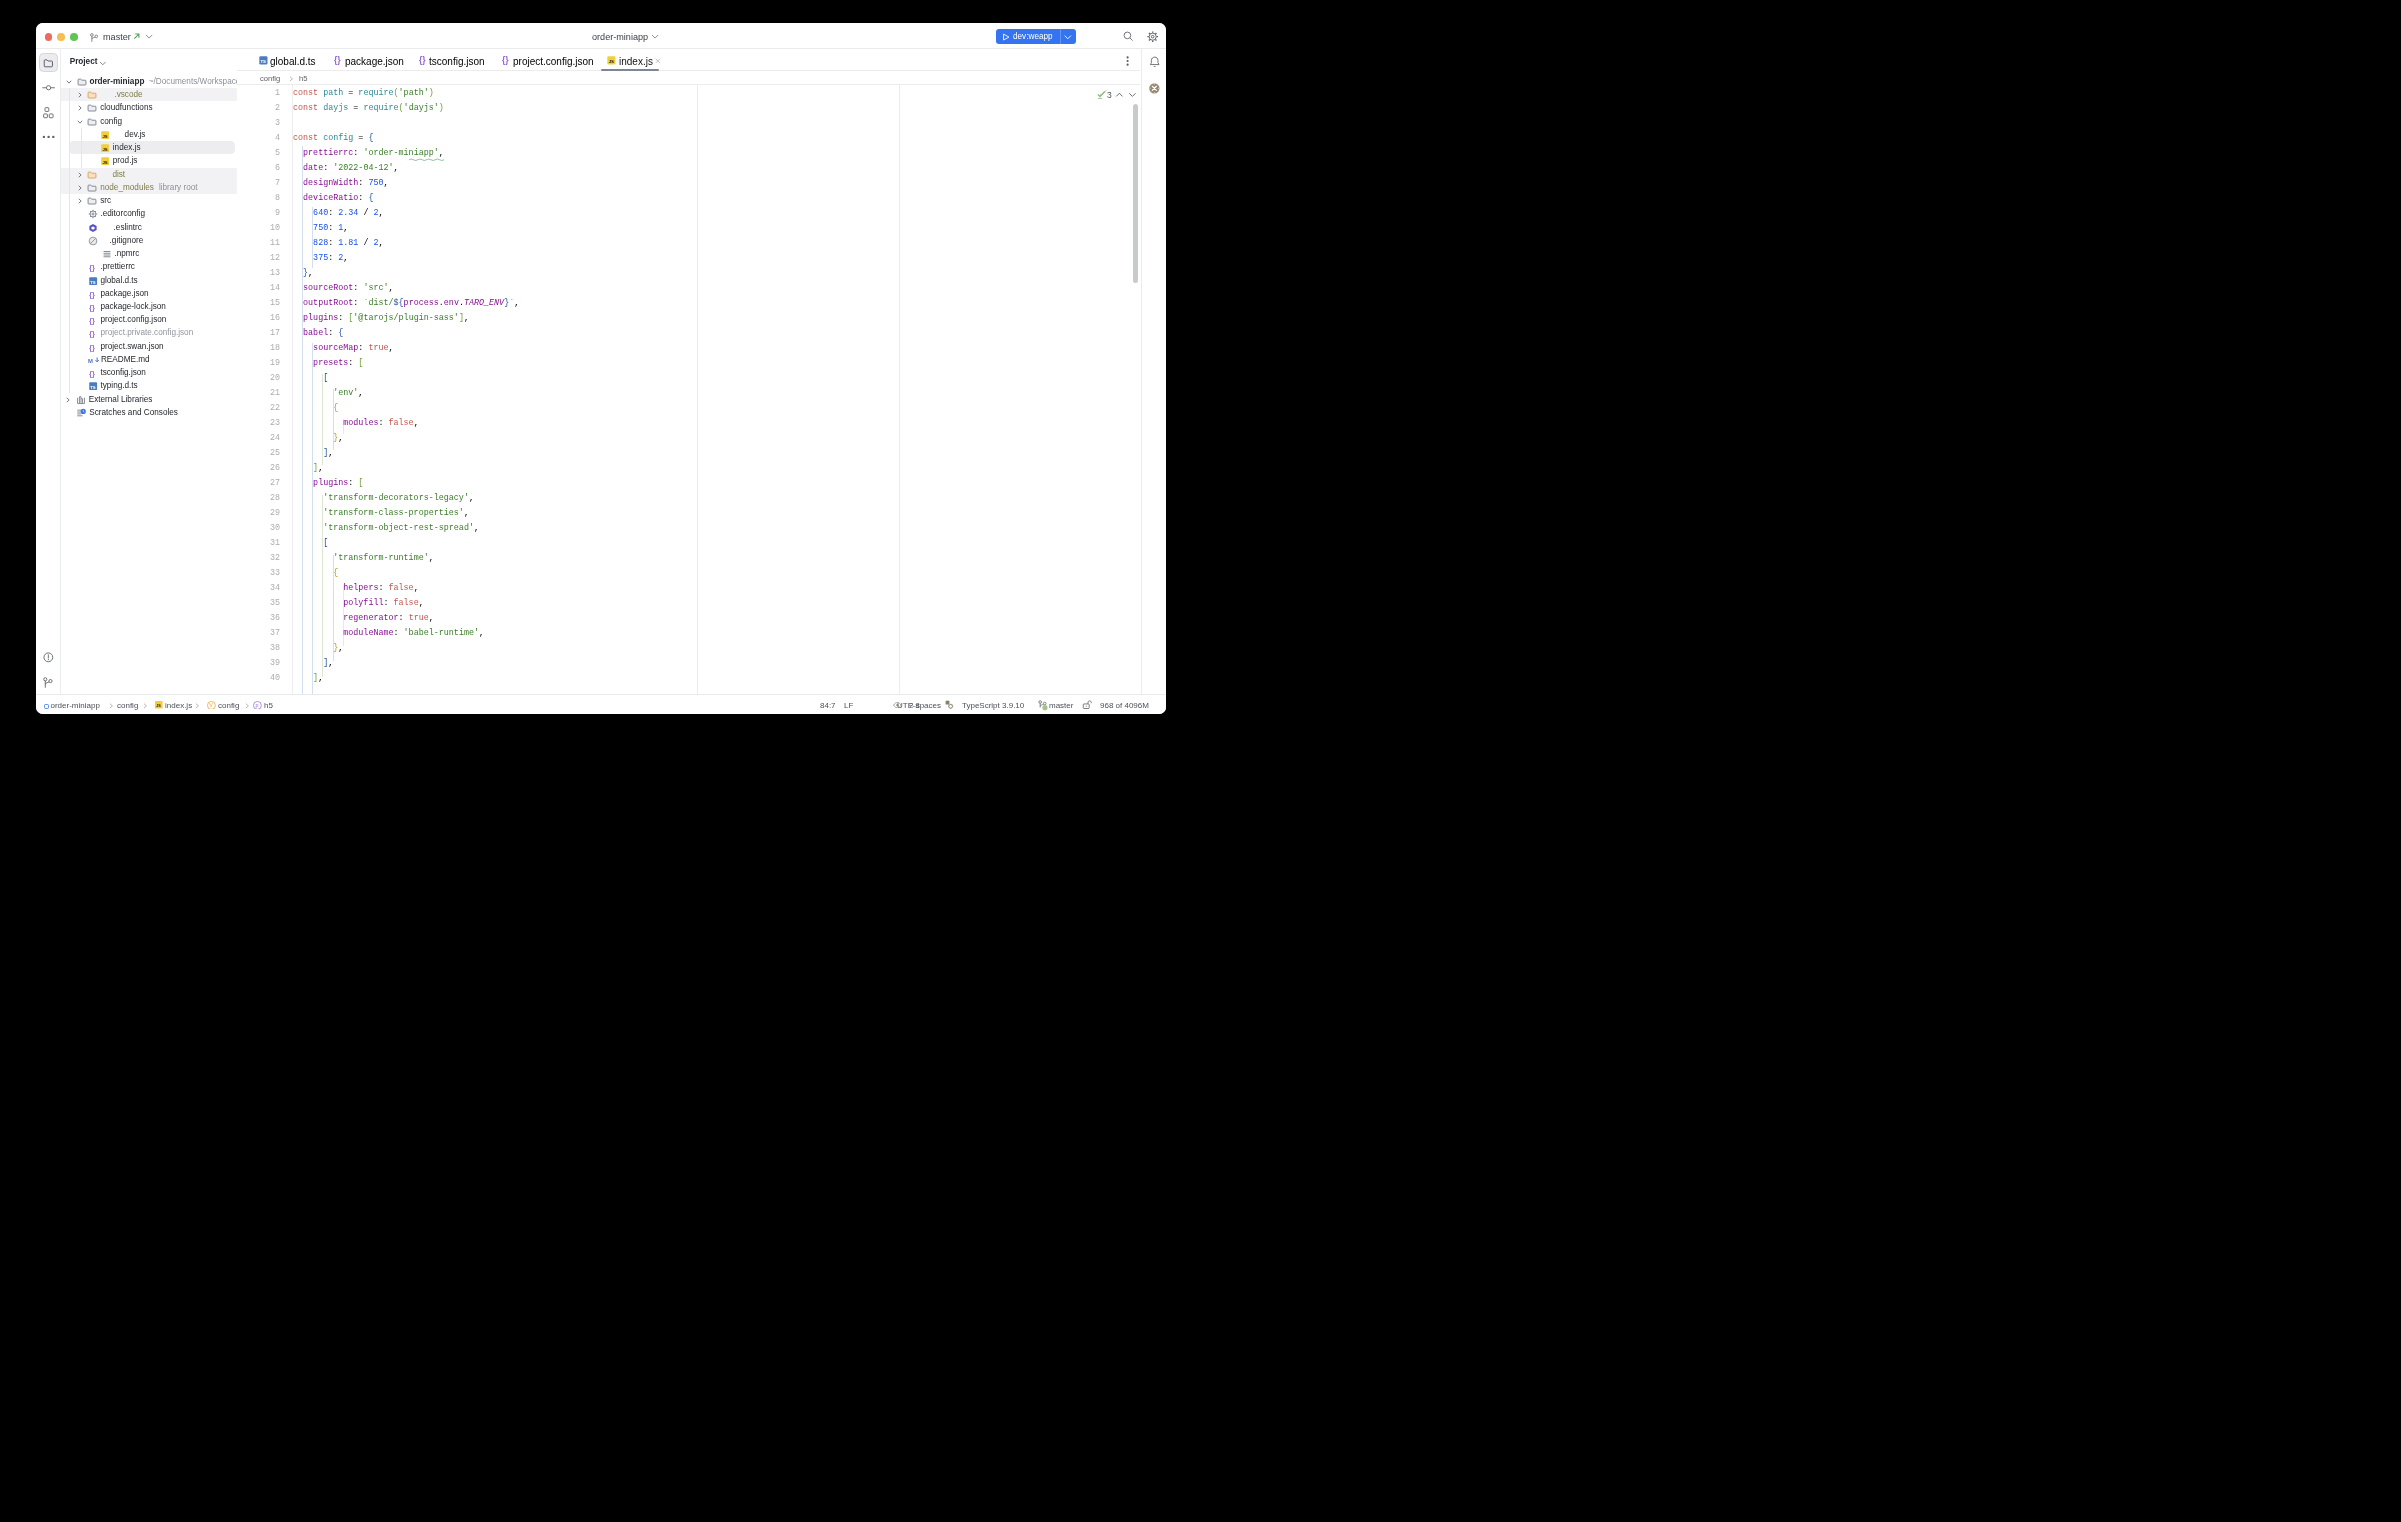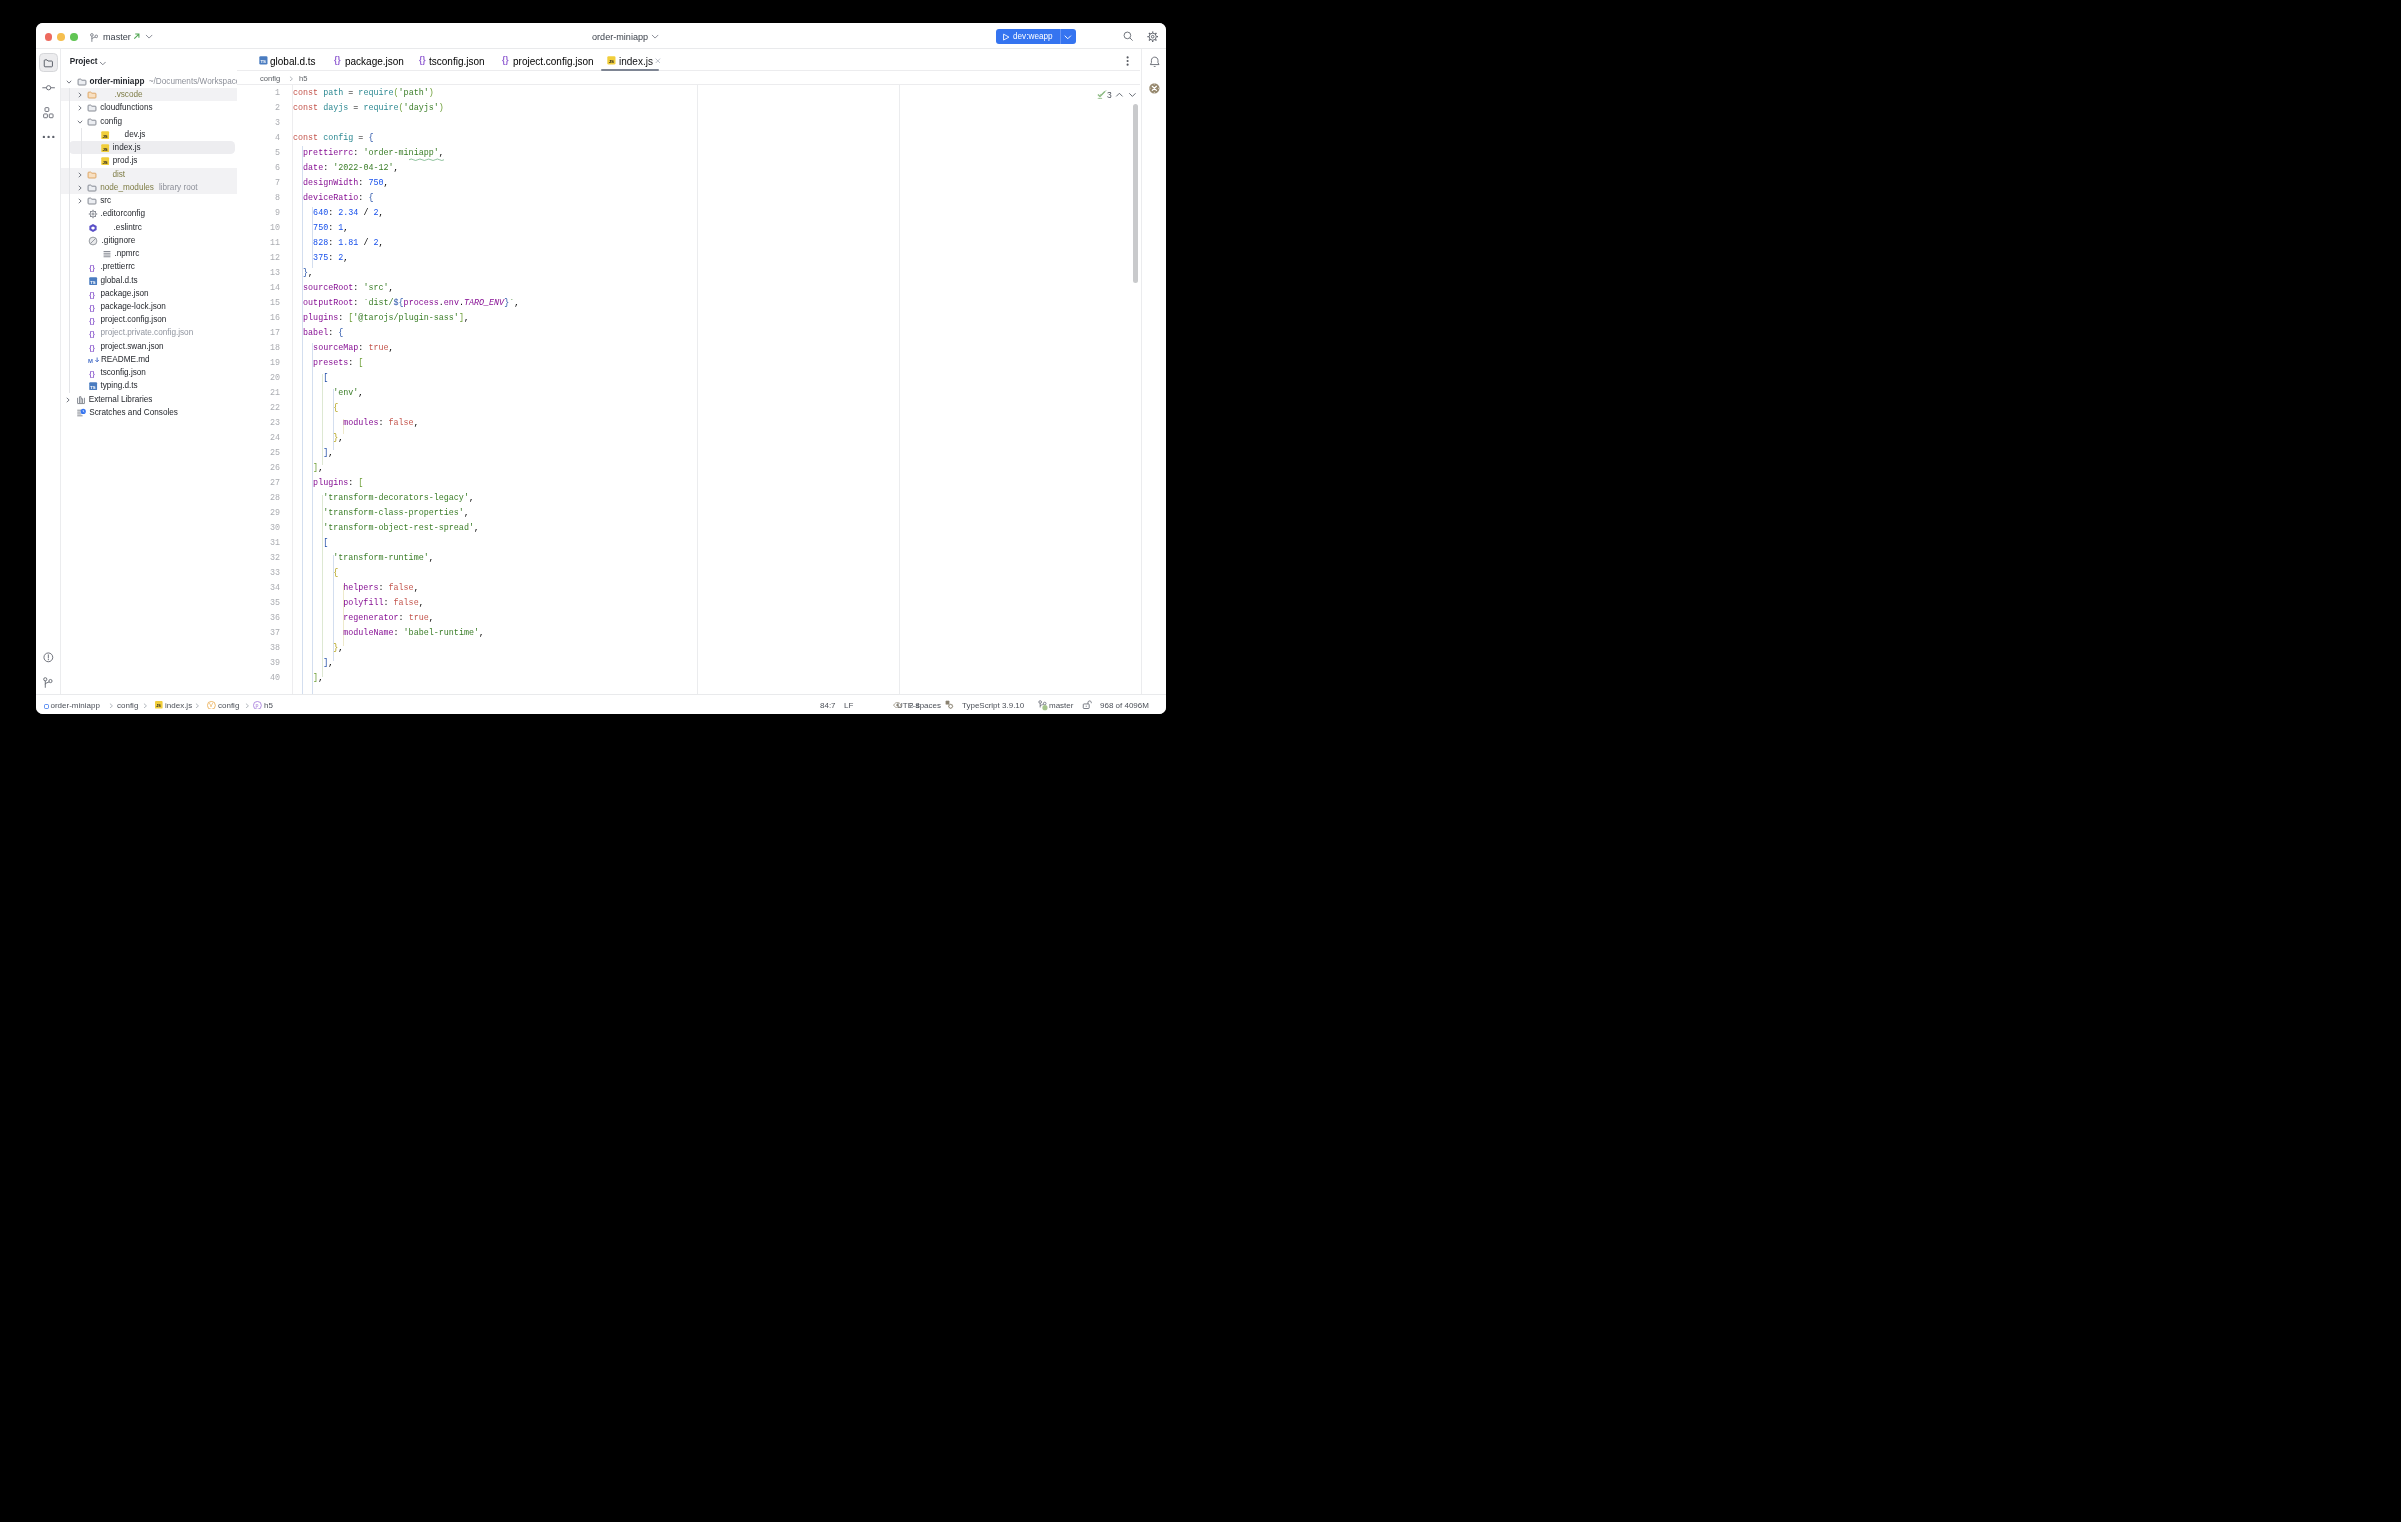--- a/index.html
+++ b/index.html
@@ -270,21 +270,21 @@
           <path d="M8 1.5 L13.8 4.7 V11.3 L8 14.5 L2.2 11.3 V4.7 Z" fill="#5a50c7"></path>
           <path d="M8 5.4 L10.6 6.8 V9.2 L8 10.6 L5.4 9.2 V6.8 Z" fill="#fff"></path>
         </svg>
       <span style="margin-left:16px">.eslintrc</span>
     </div>
     <div class="row" style="left:27px;top:185px">
       <svg class="ticon" viewBox="0 0 16 16">
           <circle cx="8" cy="8" r="6.2" fill="#e9eaec" stroke="#83878f" stroke-width="1.3"></circle>
           <path d="M3.9 12.1 L12.1 3.9" stroke="#83878f" stroke-width="1.3"></path>
         </svg>
-      <span style="margin-left:4px">.gitignore</span>
+      <span style="margin-left:12px">.gitignore</span>
     </div>
     <div class="row" style="left:41px;top:198px">
       <svg class="ticon" viewBox="0 0 16 16">
           <g stroke="#6e727c" stroke-width="1.3">
             <path d="M2.5 4 H13.5 M2.5 6.8 H13.5 M2.5 9.6 H13.5 M2.5 12.4 H13.5"></path>
           </g>
         </svg>
       <span style="margin-left:2.8px">.npmrc</span>
     </div>
     <div class="row" style="left:27px;top:211px">

